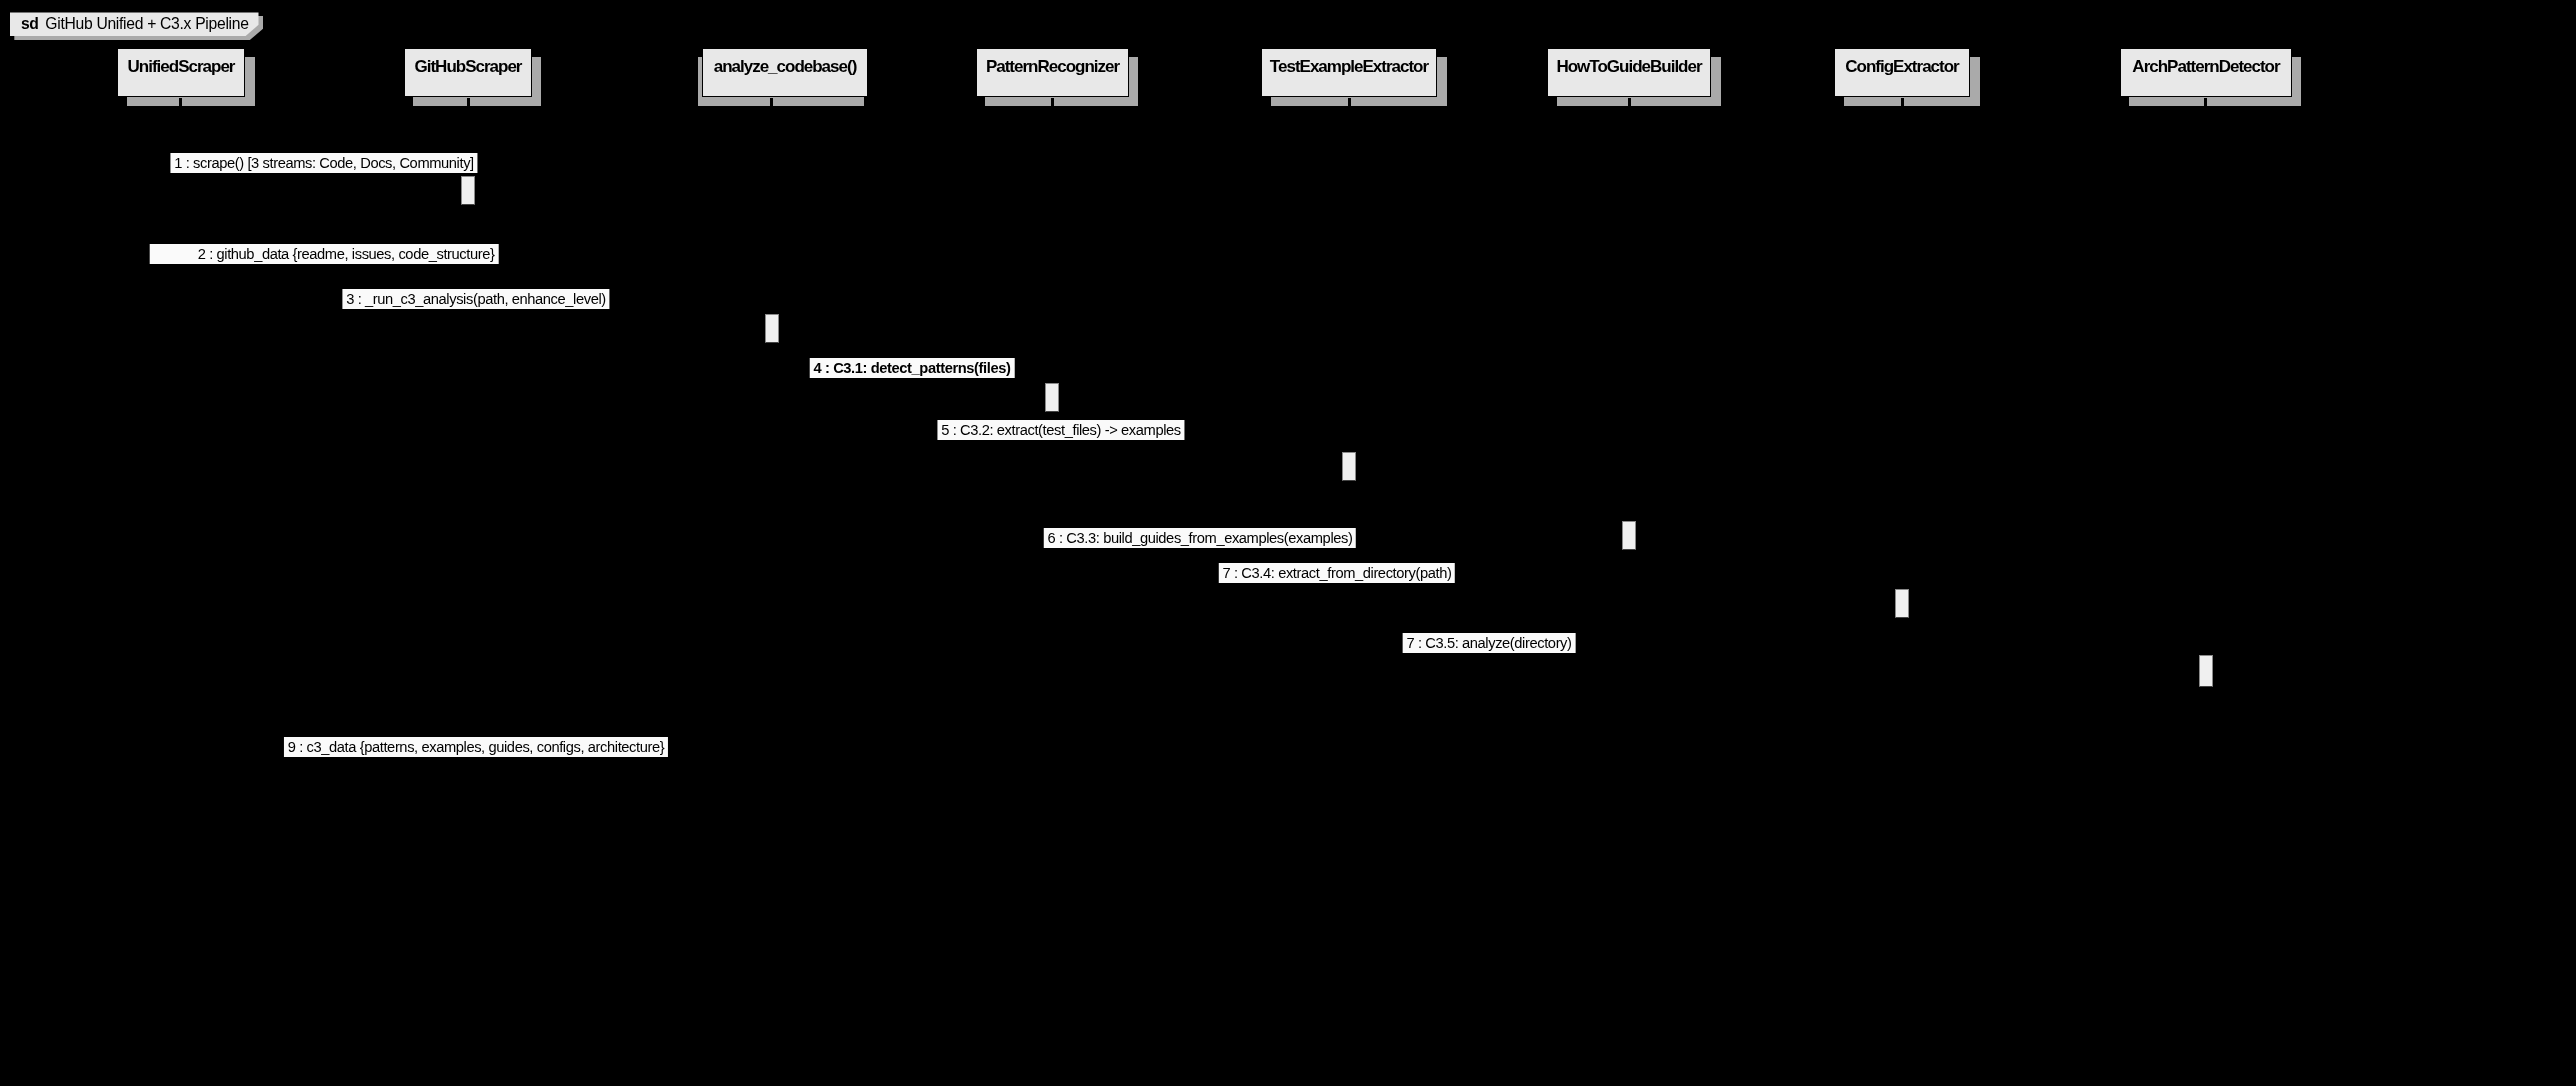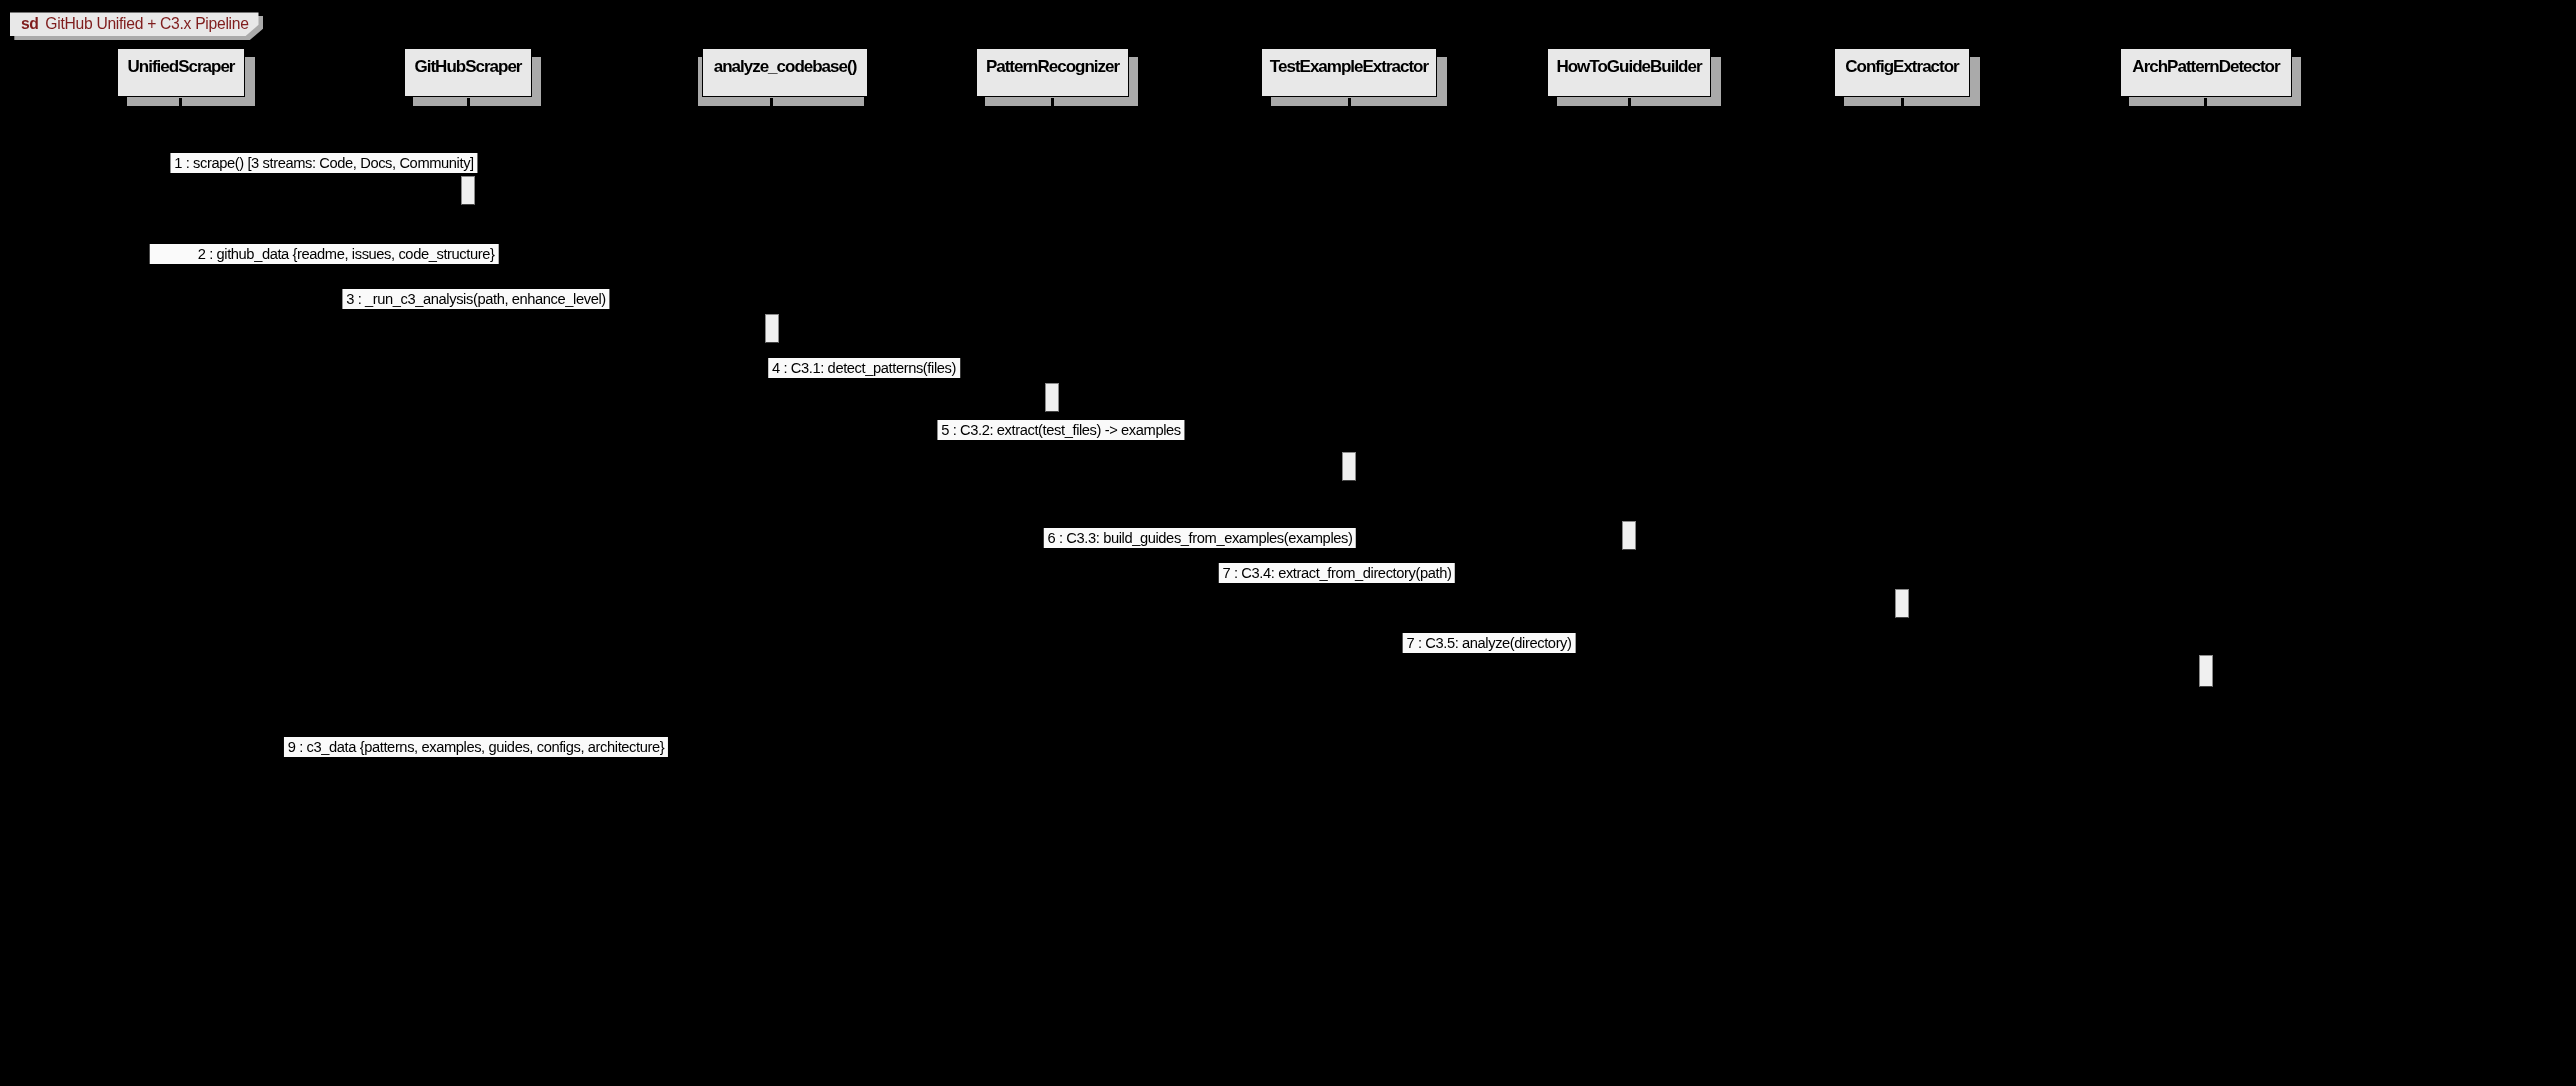--- a/index.html
+++ b/index.html
@@ -15,21 +15,21 @@
     position: absolute;
     background: var(--shadow, #9a9a9a);
     clip-path: polygon(0 0, 100% 0, 100% 52%, 94.6% 100%, 0 100%);
   }
   .sd-label {
     position: absolute;
     background: var(--boxfill, #e8e8e8);
     clip-path: polygon(0 0, 100% 0, 100% 52%, 94.6% 100%, 0 100%);
     display: flex;
     align-items: center;
-    color: #7f1d1d;
+    color: #000000;
     font-size: 15.7px;
     letter-spacing: -0.3px;
     white-space: nowrap;
   }
   .sd-keyword { font-weight: bold; margin: 0 6.7px 0 11.4px; }
   .lifeline-shadow {
     position: absolute;
     background: var(--shadow, #b0b0b0);
   }
   .lifeline-box {
@@ -126,20 +126,20 @@
     <div class="activation" style="left: 461px; top: 176px; height: 28.5px;"></div>
     <div class="activation" style="left: 765px; top: 314px; height: 28.5px;"></div>
     <div class="activation" style="left: 1045px; top: 383px; height: 28.5px;"></div>
     <div class="activation" style="left: 1342px; top: 452px; height: 28.5px;"></div>
     <div class="activation" style="left: 1622px; top: 521px; height: 28.5px;"></div>
     <div class="activation" style="left: 1895px; top: 589px; height: 28.5px;"></div>
     <div class="activation" style="left: 2199px; top: 655px; height: 32px;"></div>
     <div class="message-label" style="left: 324px; top: 153px;">1 : scrape() [3 streams: Code, Docs, Community]</div>
     <div class="message-label" style="left: 324px; top: 244px; padding-left: 48px;">2 : github_data {readme, issues, code_structure}</div>
     <div class="message-label" style="left: 476px; top: 289px;">3 : _run_c3_analysis(path, enhance_level)</div>
-    <div class="message-label" style="left: 864px; top: 358px;">4 : C3.1: detect_patterns(files)</div>
+    <div class="message-label" style="left: 912px; top: 358px; font-weight: bold;">4 : C3.1: detect_patterns(files)</div>
     <div class="message-label" style="left: 1061px; top: 420px;">5 : C3.2: extract(test_files) -&gt; examples</div>
     <div class="message-label" style="left: 1200px; top: 496px; margin-top: 32px;">6 : C3.3: build_guides_from_examples(examples)</div>
     <div class="message-label" style="left: 1337px; top: 563px;">7 : C3.4: extract_from_directory(path)</div>
     <div class="message-label" style="left: 1489px; top: 633px;">7 : C3.5: analyze(directory)</div>
     <div class="message-label" style="left: 476px; top: 737px;">9 : c3_data {patterns, examples, guides, configs, architecture}</div>
   </div>
 
 
 </body></html>

